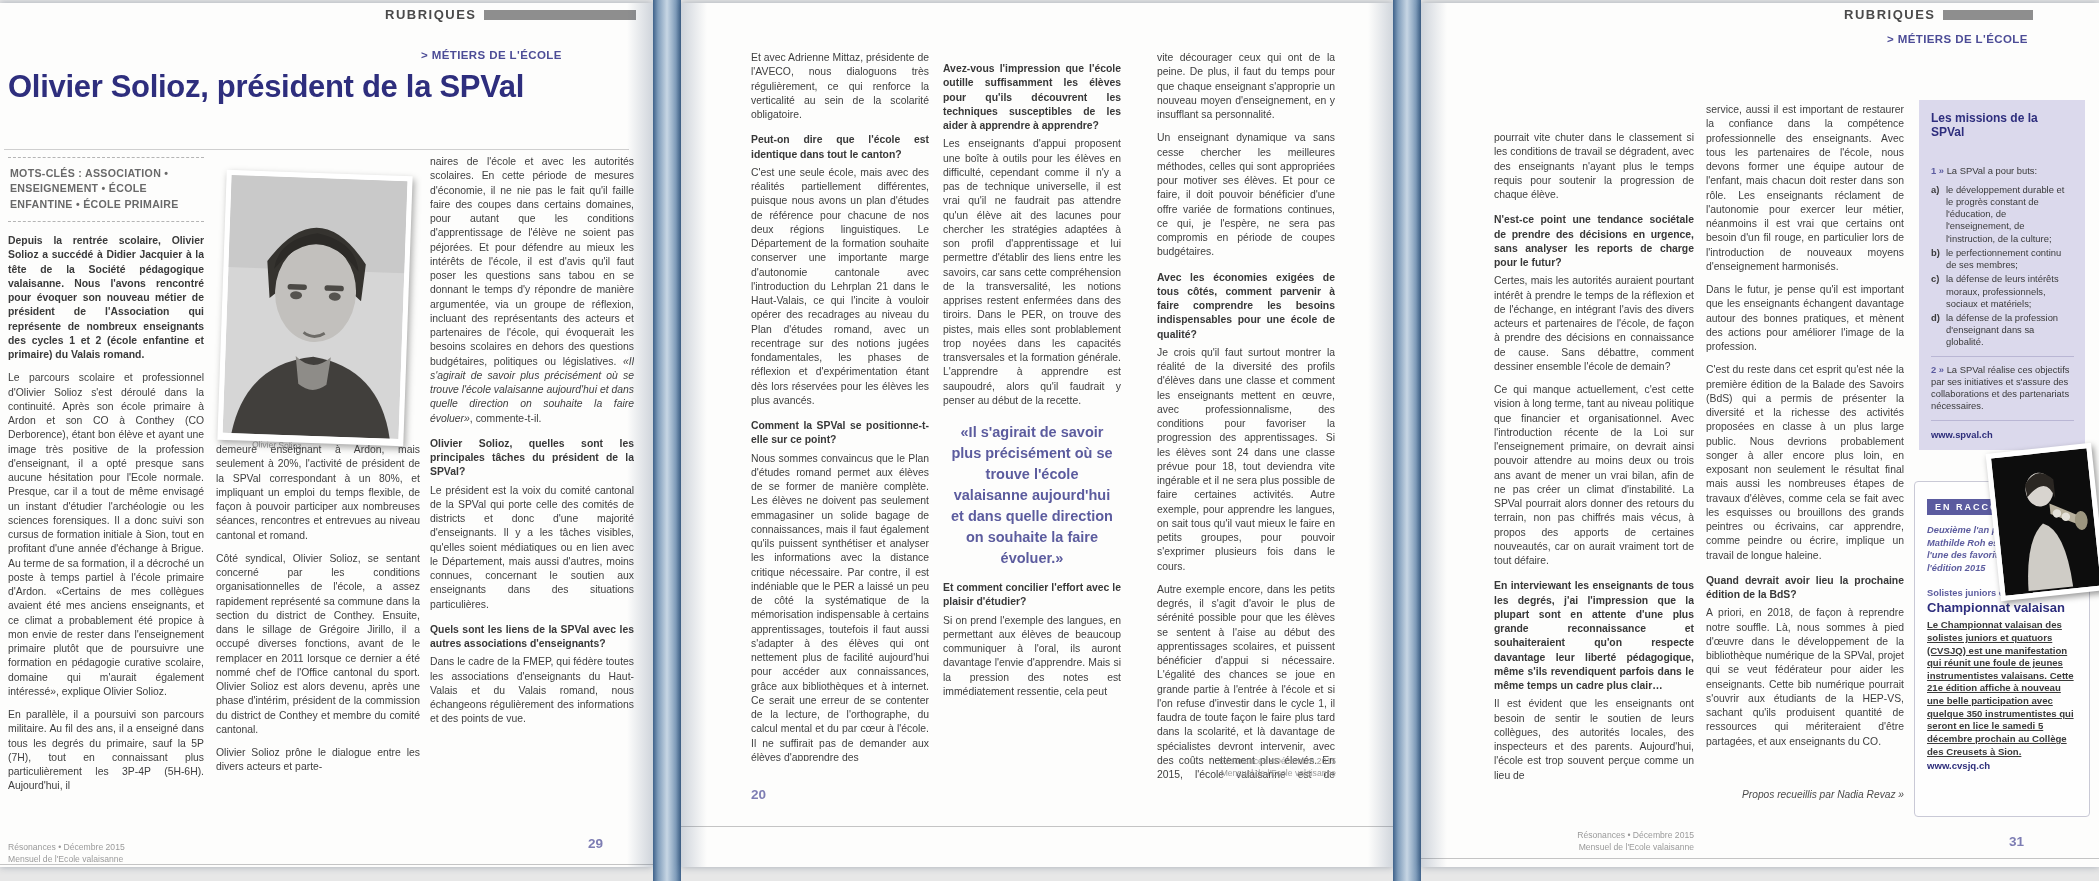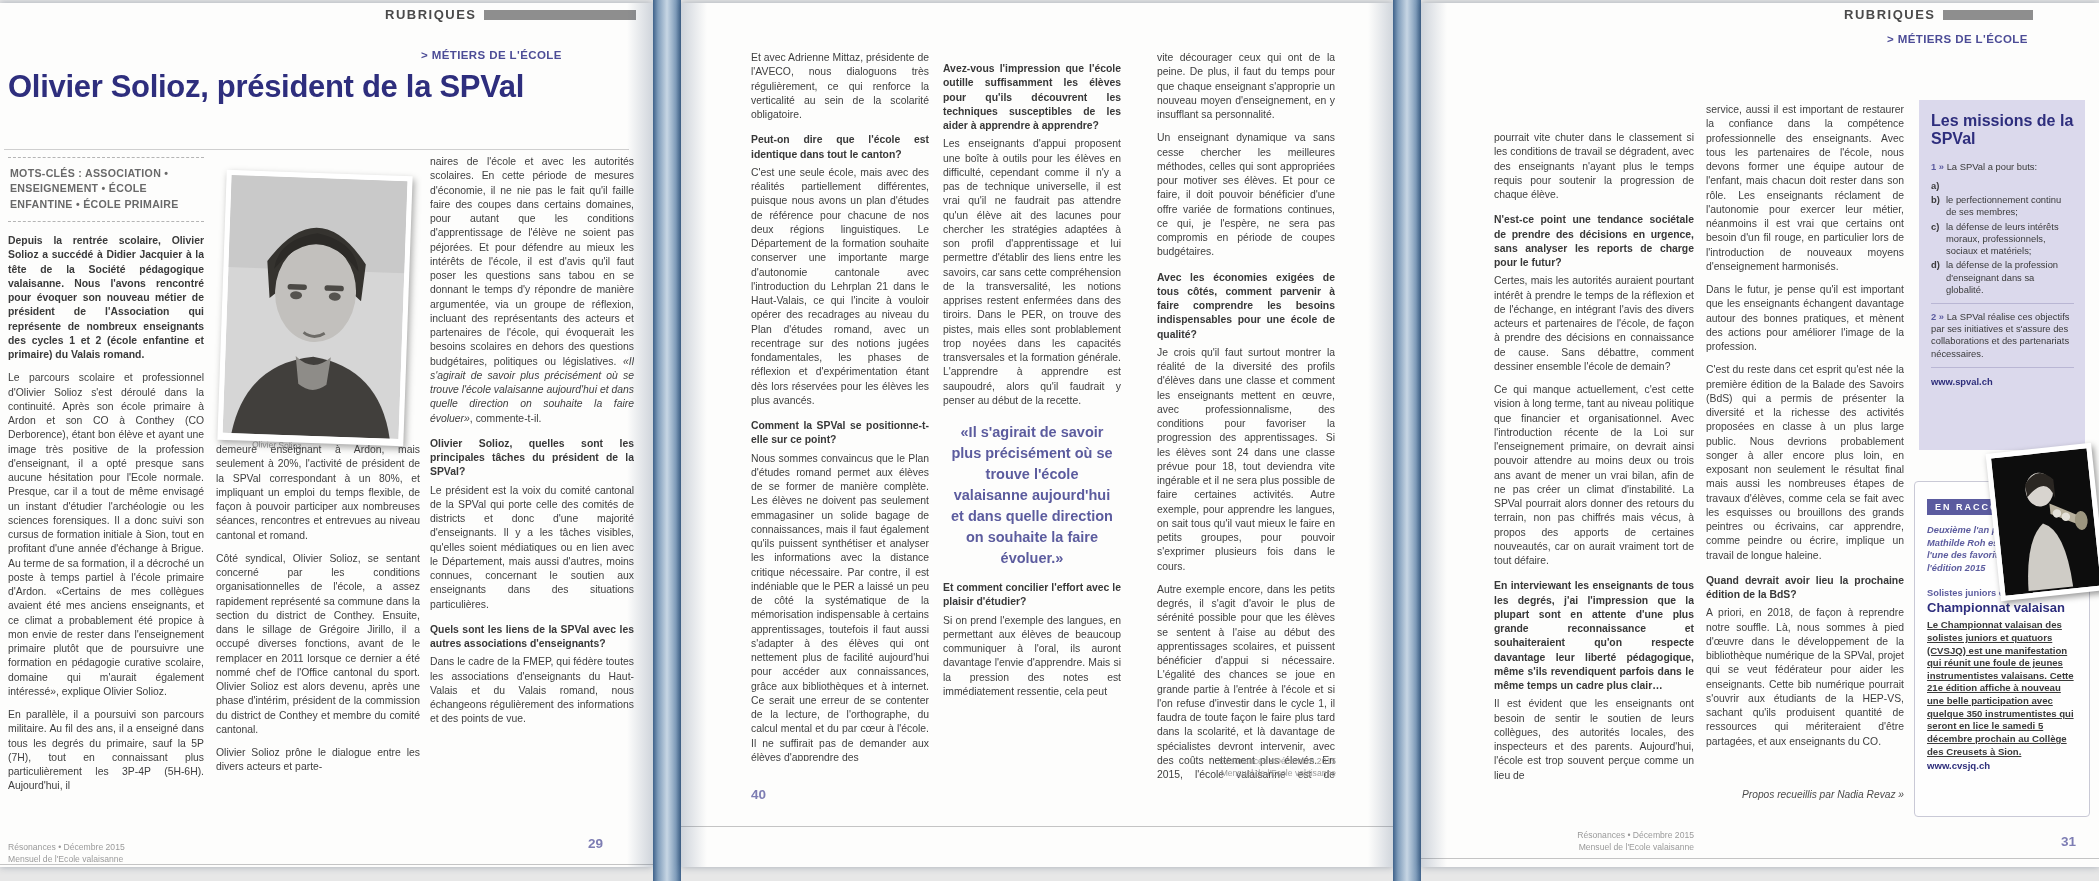--- a/index.html
+++ b/index.html
@@ -66,21 +66,21 @@
   .footer-credit{position:absolute;font-size:8.6px;line-height:1.45;color:#9a9a9a;}
   .pageno{position:absolute;font-size:13.5px;font-weight:700;color:#7d7db3;}
   .pg-rule{position:absolute;height:1px;background:#c4c4c4;}
 
   
   .sidebox{
     position:absolute;left:498px;top:97px;width:166px;height:350px;
     background:#dbd9ec;padding:12px 11px 10px 12px;box-sizing:border-box;
     font-size:9.4px;line-height:1.3;color:#3a3a3a;overflow:hidden;
   }
-  .sidebox h3{margin:0 0 12px 0;font-size:16px;line-height:1.15;color:#2e2e7d;}
+  .sidebox h3{margin:0 0 25px 0;font-size:12px;line-height:1.15;color:#2e2e7d;}
   .side-item{margin:0 0 7px 0;}
   .side-num{color:#5b5b9f;font-weight:700;}
   .goal{display:flex;gap:4px;margin:0 0 2px 0;}
   .goal .lbl{font-weight:700;flex:0 0 11px;}
   .side-sep{border:0;border-top:1px solid #b9b6d4;margin:7px 0;}
   .side-link{font-weight:700;color:#2d2d7a;margin-top:8px;display:block;}
 
   .racc-box{
     position:absolute;left:493px;top:478px;width:176px;height:336px;
     border:1px solid #c9c9d6;border-radius:4px;background:#fefefe;
@@ -187,21 +187,21 @@
     <p>Un enseignant dynamique va sans cesse chercher les meilleures méthodes, celles qui sont appropriées pour motiver ses élèves. Et pour ce faire, il doit pouvoir bénéficier d'une offre variée de formations continues, ce qui, je l'espère, ne sera pas compromis en période de coupes budgétaires.</p>
     <p class="q">Avec les économies exigées de tous côtés, comment parvenir à faire comprendre les besoins indispensables pour une école de qualité?</p>
     <p>Je crois qu'il faut surtout montrer la réalité de la diversité des profils d'élèves dans une classe et comment les enseignants mettent en œuvre, avec professionnalisme, des conditions pour favoriser la progression des apprentissages. Si les élèves sont 24 dans une classe prévue pour 18, tout deviendra vite ingérable et il ne sera plus possible de faire certaines activités. Autre exemple, pour apprendre les langues, on sait tous qu'il vaut mieux le faire en petits groupes, pour pouvoir s'exprimer plusieurs fois dans le cours.</p>
     <p>Autre exemple encore, dans les petits degrés, il s'agit d'avoir le plus de sérénité possible pour que les élèves se sentent à l'aise au début des apprentissages scolaires, et puissent bénéficier d'appui si nécessaire. L'égalité des chances se joue en grande partie à l'entrée à l'école et si l'on refuse d'investir dans le cycle 1, il faudra de toute façon le faire plus tard dans la scolarité, et là davantage de spécialistes devront intervenir, avec des coûts nettement plus élevés. En 2015, l'école valaisanne est de qualité, mais on</p>
   </div>
 
   <div class="footer-credit" style="right:58px;top:752px;text-align:right;">
     <div>Résonances • Décembre 2015</div>
     <div>Mensuel de l'Ecole valaisanne</div>
   </div>
-  <div class="pageno" style="left:70px;top:784px;">40</div>
+  <div class="pageno" style="left:70px;top:784px;">20</div>
   <div class="pg-rule" style="left:0;right:0;bottom:40px;"></div>
   <div class="edge-shade-l"></div>
   <div class="edge-shade-r"></div>
 </div>
 
 <div class="spine" id="spine2"></div>
 
 <div class="page" id="page3">
   <div class="rubriques" style="top:4px;left:423px;">
     <span class="txt">RUBRIQUES</span>
@@ -228,20 +228,21 @@
   <div class="byline" style="left:285px;top:786px;width:198px;">Propos recueillis par Nadia Revaz »</div>
 
   <div class="sidebox">
     <h3>Les missions de la SPVal</h3>
     <div class="side-item">
       <span class="side-num">1 »</span>
       <span>La SPVal a pour buts:</span>
     </div>
     <div class="goal">
       <span class="lbl">a)</span>
+      <span>le développement durable et le progrès constant de l'éducation, de l'enseignement, de l'instruction, de la culture;</span>
     </div>
     <div class="goal">
       <span class="lbl">b)</span>
       <span>le perfectionnement continu de ses membres;</span>
     </div>
     <div class="goal">
       <span class="lbl">c)</span>
       <span>la défense de leurs intérêts moraux, professionnels, sociaux et matériels;</span>
     </div>
     <div class="goal">
@@ -275,16 +276,16 @@
     <div class="racc-kicker">Solistes juniors et quatuors</div>
     <div class="racc-title">Championnat valaisan</div>
     <div class="racc-body">Le Championnat valaisan des solistes juniors et quatuors (CVSJQ) est une manifestation qui réunit une foule de jeunes instrumentistes valaisans. Cette 21e édition affiche à nouveau une belle participation avec quelque 350 instrumentistes qui seront en lice le samedi 5 décembre prochain au Collège des Creusets à Sion.</div>
     <div class="racc-link">www.cvsjq.ch</div>
   </div>
 
   <div class="footer-credit" style="left:73px;top:826px;width:200px;text-align:right;">
     <div>Résonances • Décembre 2015</div>
     <div>Mensuel de l'Ecole valaisanne</div>
   </div>
-  <div class="pageno" style="left:640px;top:831px;">31</div>
+  <div class="pageno" style="left:588px;top:831px;">31</div>
   <div class="pg-rule" style="left:0;right:0;bottom:8px;"></div>
   <div class="edge-shade-l"></div>
 </div>
 
 </body></html>

